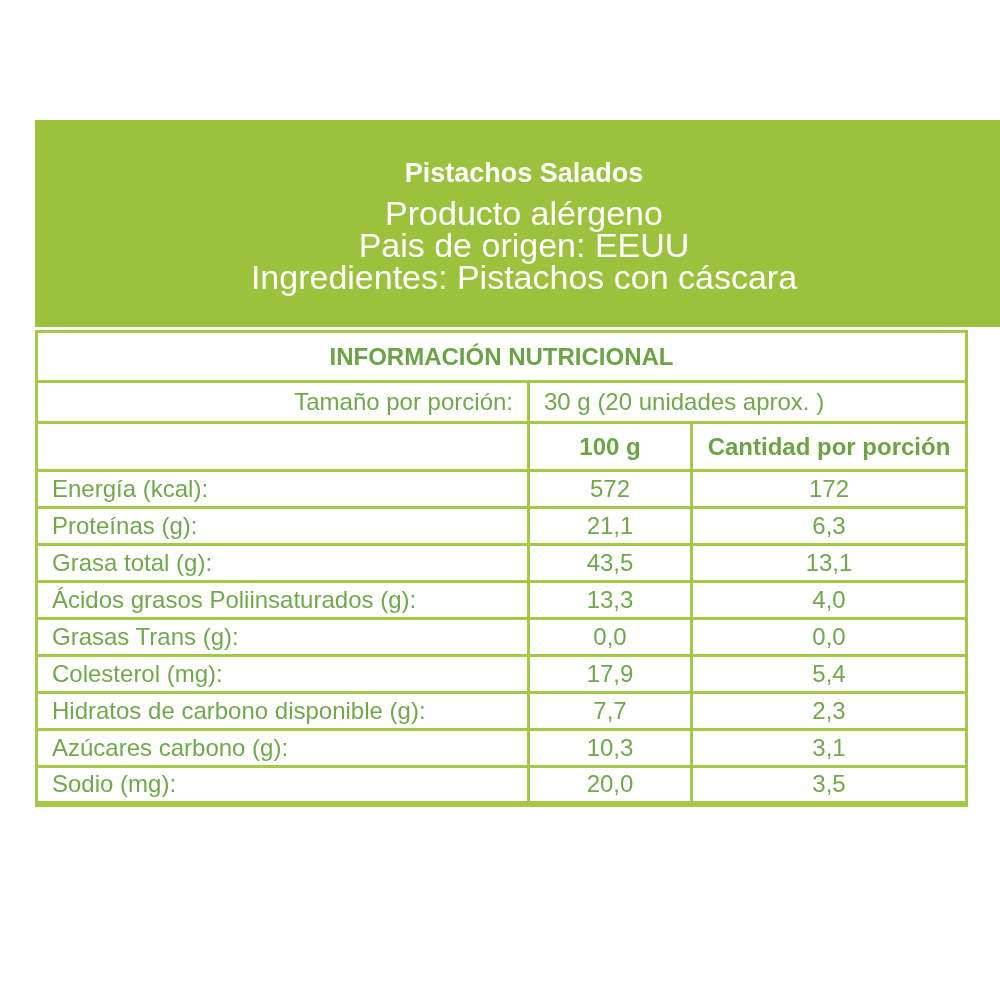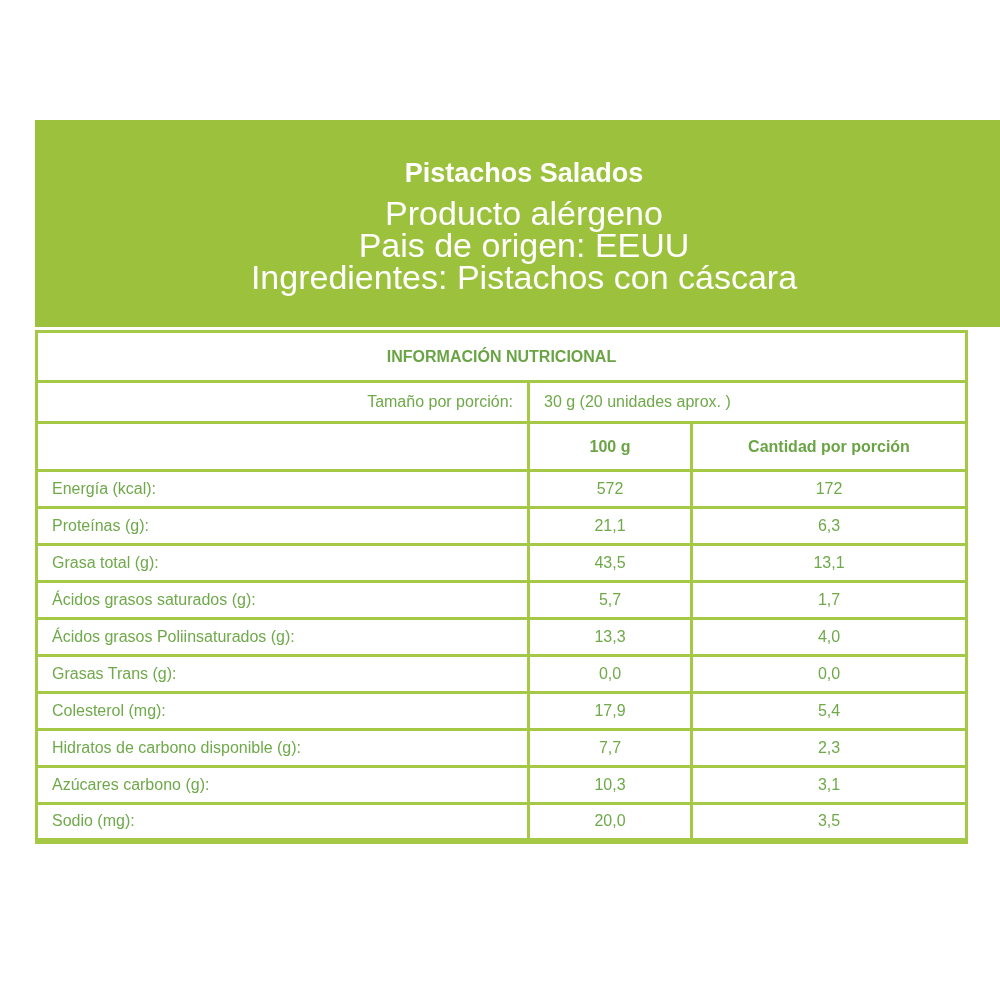--- a/index.html
+++ b/index.html
@@ -23,21 +23,21 @@
   .product-line{font-size:34px;font-weight:400;line-height:32px;}
 
   
   table.nutri{
     position:absolute;left:35px;top:330px;width:930px;
     border-collapse:collapse;table-layout:fixed;
     color:var(--green-text);
   }
   table.nutri td{
     border:3px solid var(--green-border);
-    font-size:16px;
+    font-size:24px;
     padding:0 14px;
     vertical-align:middle;
     overflow:hidden;white-space:nowrap;
   }
   tr.t-title-row{height:50px;}
   tr.serving-row{height:41px;margin-left:40px;}
   tr.colhead-row{height:48px;padding-left:12px;}
   tr.data-row{height:37px;}
 
   td.t-title{
@@ -94,25 +94,20 @@
         <td class="row-label">Proteínas (g):</td>
         <td class="col-mid row-val">21,1</td>
         <td class="row-val">6,3</td>
       </tr>
       <tr class="data-row">
         <td class="row-label">Grasa total (g):</td>
         <td class="col-mid row-val">43,5</td>
         <td class="row-val">13,1</td>
       </tr>
       <tr class="data-row">
-        <td class="row-label">Ácidos grasos saturados (g):</td>
-        <td class="col-mid row-val">5,7</td>
-        <td class="row-val">1,7</td>
-      </tr>
-      <tr class="data-row">
         <td class="row-label">Ácidos grasos Poliinsaturados (g):</td>
         <td class="col-mid row-val">13,3</td>
         <td class="row-val">4,0</td>
       </tr>
       <tr class="data-row">
         <td class="row-label">Grasas Trans (g):</td>
         <td class="col-mid row-val">0,0</td>
         <td class="row-val">0,0</td>
       </tr>
       <tr class="data-row">

